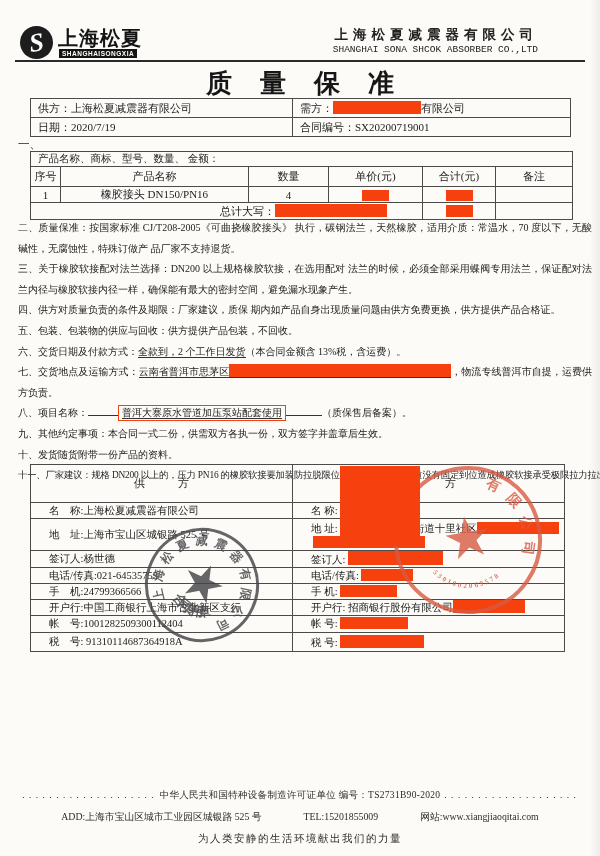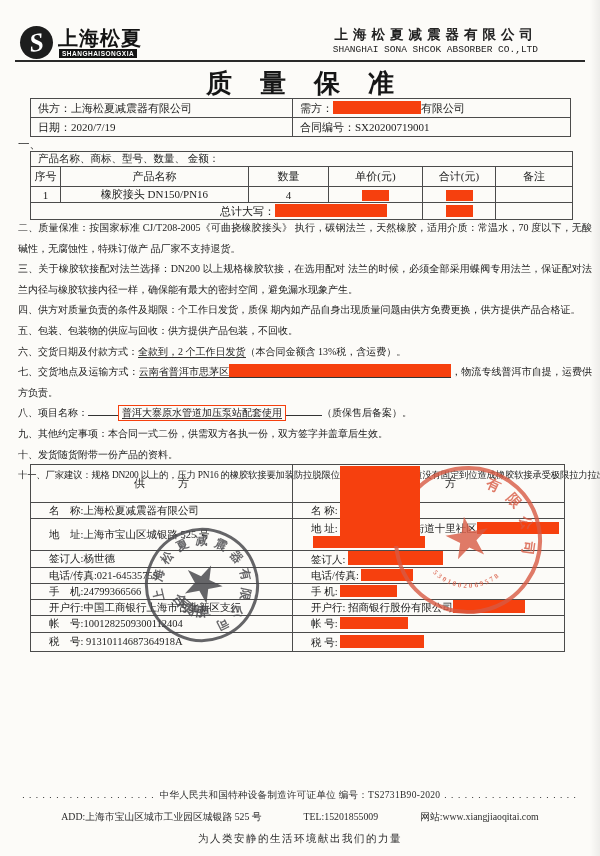--- a/index.html
+++ b/index.html
@@ -164,21 +164,21 @@
       </td>
       <td class="c"><span class="redact" style="width:27px;height:12px;"></span></td>
       <td class="c"></td>
     </tr>
   </tbody>
     </table>
 
   <div class="clauses">
     <p>二、质量保准：按国家标准 CJ/T208-2005《可曲挠橡胶接头》 执行，碳钢法兰，天然橡胶，适用介质：常温水，70 度以下，无酸碱性，无腐蚀性，特殊订做产 品厂家不支持退货。</p>
     <p>三、关于橡胶软接配对法兰选择：DN200 以上规格橡胶软接，在选用配对 法兰的时候，必须全部采用蝶阀专用法兰，保证配对法兰内径与橡胶软接内径一样，确保能有最大的密封空间，避免漏水现象产生。</p>
-    <p>四、供方对质量负责的条件及期限：个工作日发货，质保 期内如产品自身出现质量问题由供方免费更换，供方提供产品合格证。</p>
+    <p>四、供方对质量负责的条件及期限：厂家建议，质保 期内如产品自身出现质量问题由供方免费更换，供方提供产品合格证。</p>
     <p>五、包装、包装物的供应与回收：供方提供产品包装，不回收。</p>
     <p><span>六、交货日期及付款方式：</span><span class="u">全款到，2 个工作日发货</span><span>（本合同金额含 13%税，含运费）。</span></p>
     <p><span>七、交货地点及运输方式：</span><span class="u"><span>云南省普洱市思茅区</span><span class="redact" style="width:222px;height:13px;"></span></span><span>，物流专线普洱市自提，运费供方负责。</span></p>
     <p><span>八、项目名称：</span><span class="blank" style="width:30px;"></span><span class="redbox"><span class="u">普洱大寨原水管道加压泵站配套使用</span></span><span class="blank" style="width:36px;"></span><span>（质保售后备案）。</span></p>
     <p>九、其他约定事项：本合同一式二份，供需双方各执一份，双方签字并盖章后生效。</p>
     <p>十、发货随货附带一份产品的资料。</p>
     <p class="tight">十一、厂家建议：规格 DN200 以上的，压力 PN16 的橡胶软接要加装防拉脱限位装置，避免由于管道没有固定到位造成橡胶软接承受极限拉力拉出现象。</p>
   </div>
 
   <table class="parties-table">

